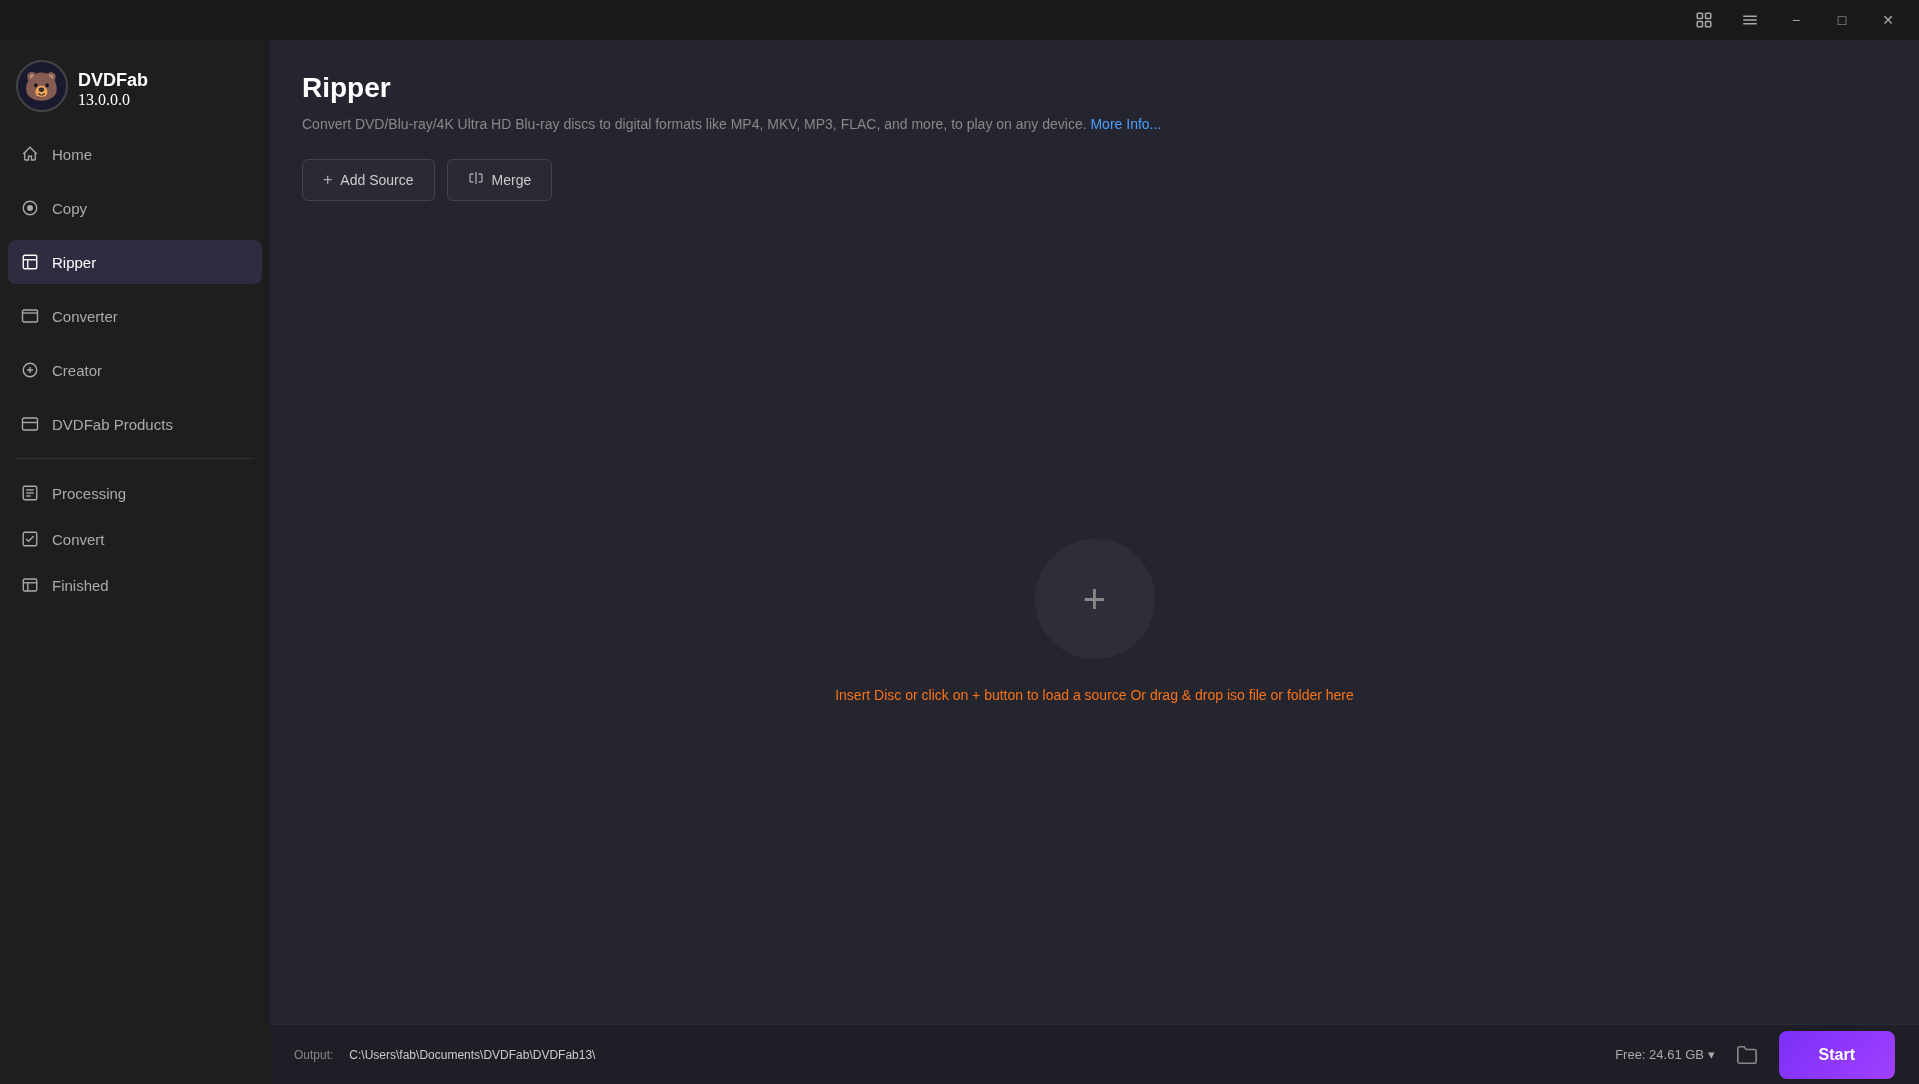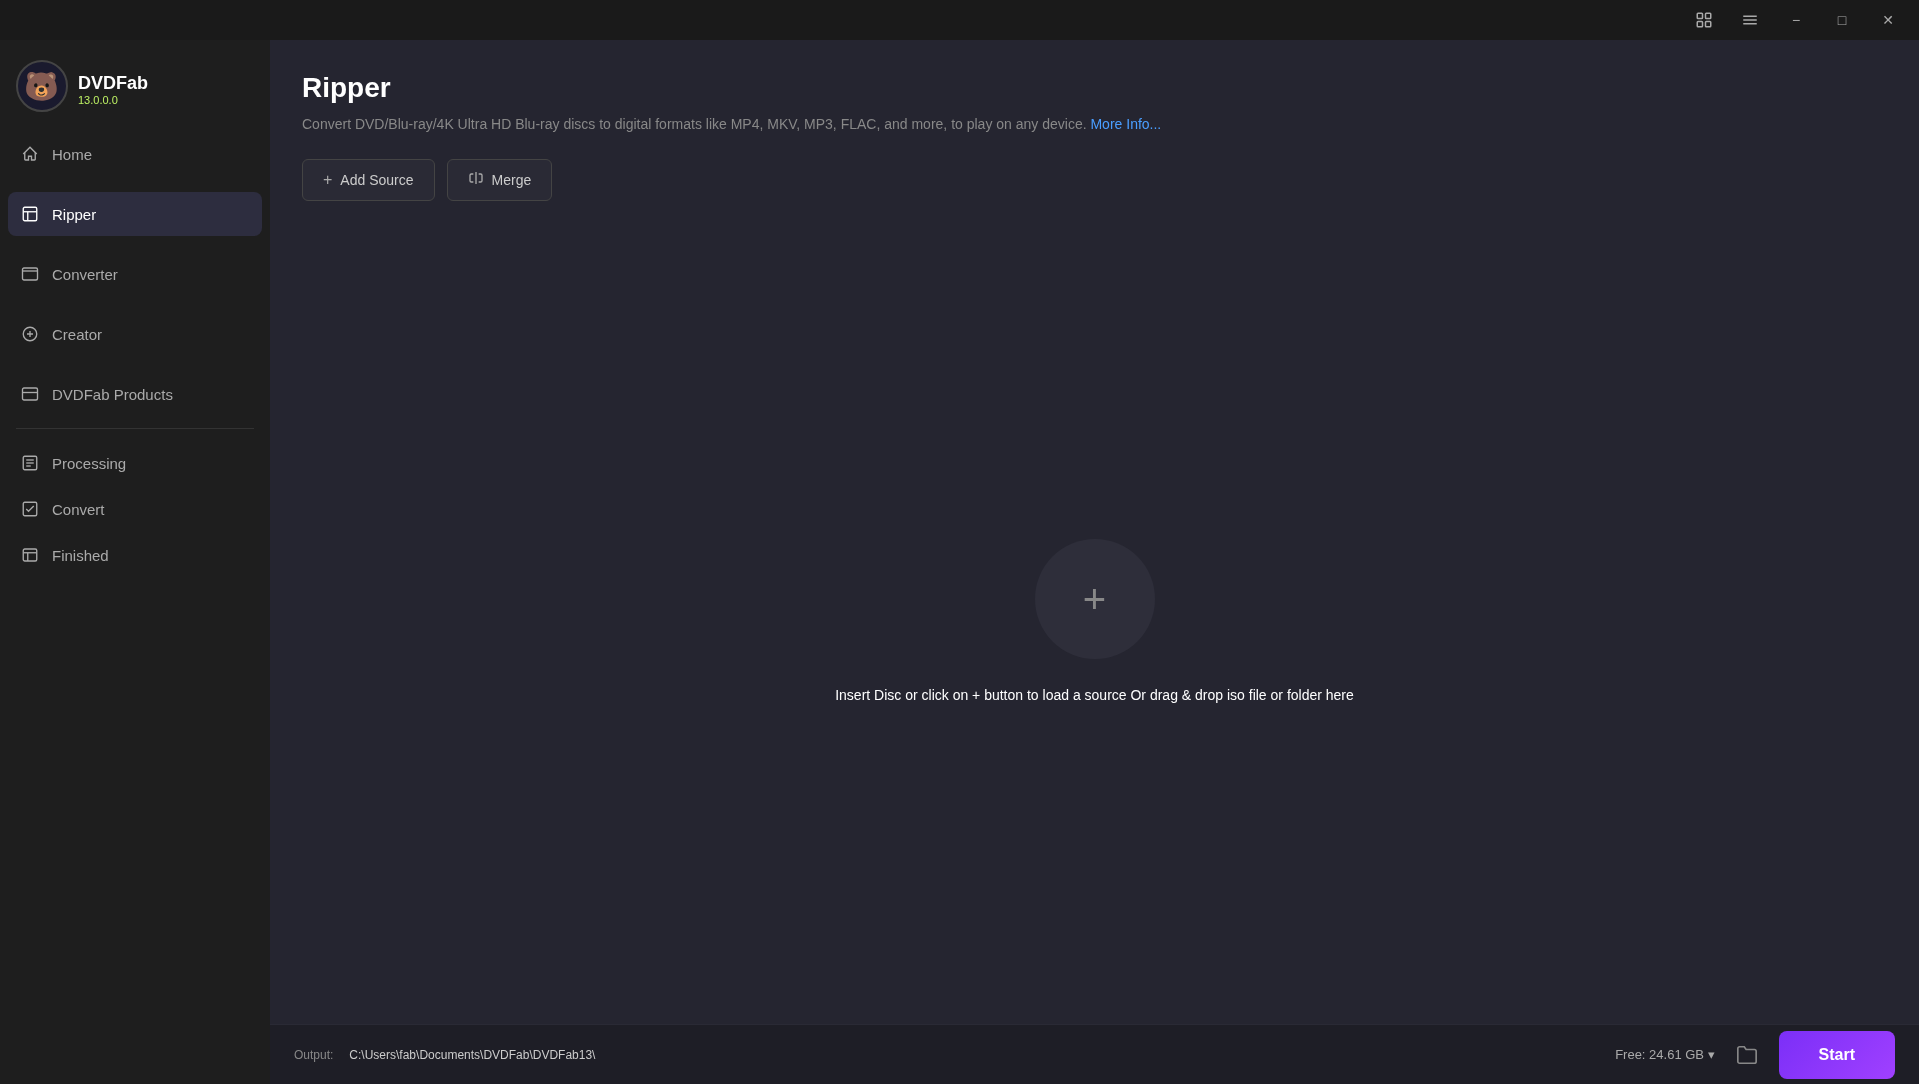--- a/index.html
+++ b/index.html
@@ -64,28 +64,29 @@
       display: flex;
       flex-direction: column;
       margin-top: 6px;
     }
     .logo-name {
       font-size: 18px;
       font-weight: bold;
       color: #fff;
     }
     .logo-version {
-      font-size: 11px;
-      color: #bef264;
+      font-size: 16px;
+      color: #ffffff;
+      font-family: Liberation Serif, serif;
     }
 
     .sidebar-nav {
       display: flex;
       flex-direction: column;
-      gap: 16px;
+      gap: 10px;
       padding: 0 8px;
     }
     .nav-item {
       display: flex;
       align-items: center;
       gap: 12px;
       padding: 12px 12px;
       border-radius: 8px;
       cursor: pointer;
       font-size: 15px;
@@ -203,21 +204,21 @@
       transition: background 0.15s;
     }
     .add-circle-plus {
       font-size: 40px;
       color: #888;
       line-height: 1;
     }
 
     .drop-hint {
       font-size: 14px;
-      color: #ffffff;
+      color: #f97316;
       text-align: center;
     }
 
     
     .footer-bar {
       height: 60px;
       background: #1e1e26;
       display: flex;
       align-items: center;
       padding: 0 24px;
@@ -331,20 +332,29 @@
       <div class="nav-item">
         <div class="nav-icon">
           <svg class="icon-svg" viewBox="0 0 24 24" fill="none" stroke="currentColor" stroke-width="1.8">
             <path d="M3 12L12 3l9 9"></path>
             <path d="M5 10v9a1 1 0 001 1h4v-5h4v5h4a1 1 0 001-1v-9"></path>
           </svg>
         </div>
         <span>Home</span>
       </div>
 
+      <div class="nav-item">
+        <div class="nav-icon">
+          <svg class="icon-svg" viewBox="0 0 24 24" fill="none" stroke="currentColor" stroke-width="1.8">
+            <circle cx="12" cy="12" r="9"></circle>
+            <circle cx="12" cy="12" r="3" fill="currentColor"></circle>
+          </svg>
+        </div>
+        <span>Copy</span>
+      </div>
 
       <div class="nav-item active">
         <div class="nav-icon">
           <svg class="icon-svg" viewBox="0 0 24 24" fill="none" stroke="currentColor" stroke-width="1.8">
             <rect x="3" y="3" width="18" height="18" rx="2"></rect>
             <line x1="3" y1="9" x2="21" y2="9"></line>
             <line x1="9" y1="21" x2="9" y2="9"></line>
           </svg>
         </div>
         <span>Ripper</span>

